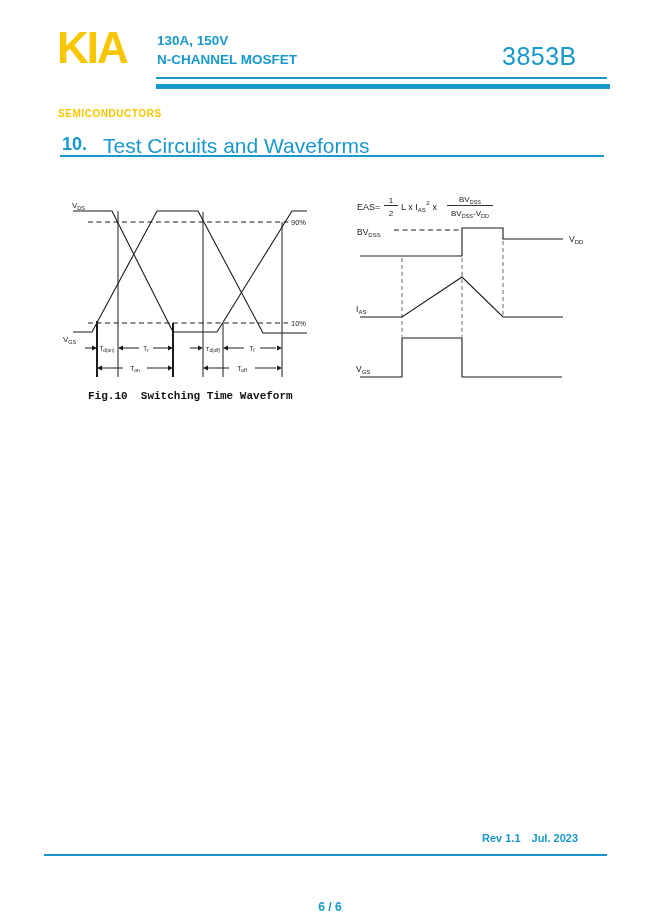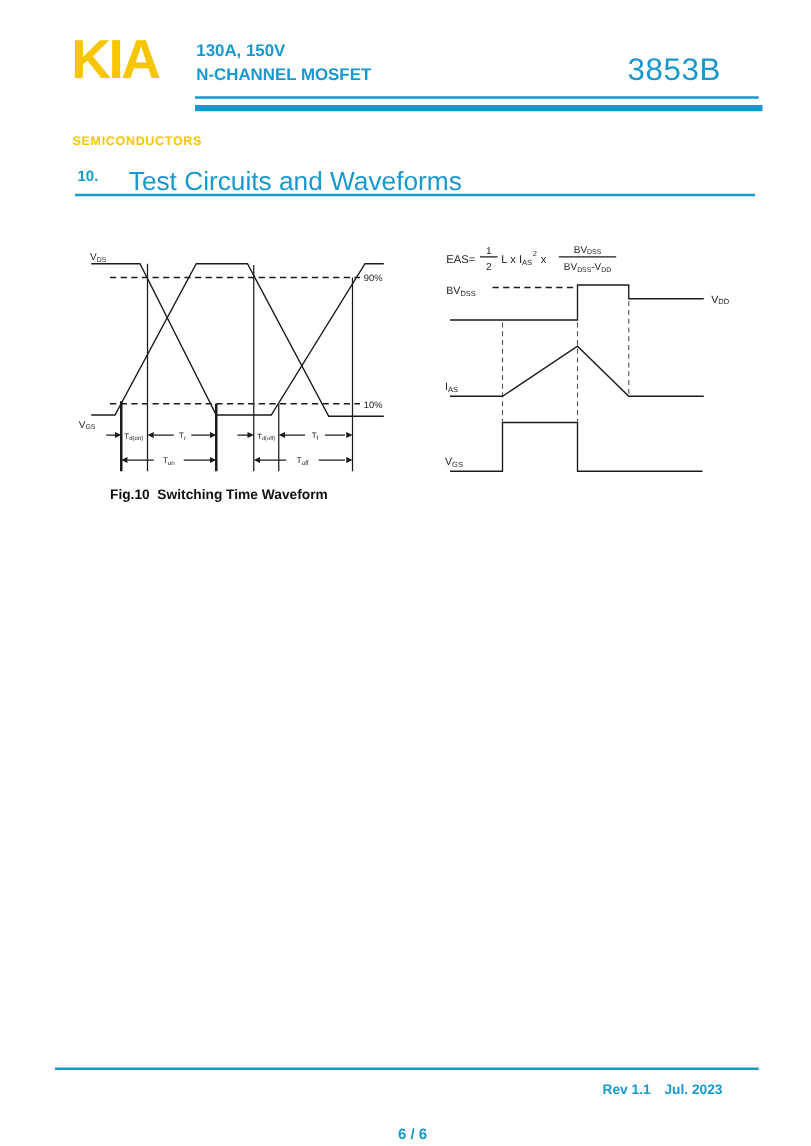--- a/index.html
+++ b/index.html
@@ -20,45 +20,45 @@
     left:58px; top:82px; font-size:10px; font-weight:bold; letter-spacing:0.55px;
     color:#F7C600;
     margin-top:26px;
   }
   .spec { left:157px; top:31px; font-size:13.5px; font-weight:bold; color:#1898CE; line-height:19px; }
   .part-number { left:502px; top:42px; font-size:25px; color:#1898CE; letter-spacing:0.5px; }
   .rule-thin  { left:156px; top:77px; width:451px; height:2px; background:#1898CE; }
   .rule-thick { left:156px; top:84px; width:454px; height:5px; background:#1898CE; }
 
   
-  .sec-num   { left:62px; top:134px; font-size:12px; font-weight:bold; color:#1898CE; }
+  .sec-num   { left:62px; top:134px; font-size:18px; font-weight:bold; color:#1898CE; }
   .sec-title { left:91px; top:134px; font-size:21px; color:#1898CE;margin-left:12px; }
   .sec-rule  { left:60px; top:155px; width:544px; height:1.5px; background:#1898CE; }
 
   
   .fig10 { left:60px; top:190px; }
   .fig11 { left:350px; top:185px; }
   svg text { fill:#1b1b1b; font-family:"Liberation Sans", sans-serif; }
   .wv { stroke:#1b1b1b; stroke-width:1.1; fill:none; stroke-linejoin:miter; }
   .thin  { stroke:#1b1b1b; stroke-width:1; fill:none; }
   .thick { stroke:#1b1b1b; stroke-width:2; fill:none; }
   .dash  { stroke:#1b1b1b; stroke-width:1.2; stroke-dasharray:5,3.5; fill:none; }
   .vdash { stroke:#555555; stroke-width:0.9; stroke-dasharray:4,3; fill:none; }
   .ah { fill:#1b1b1b; stroke:none; }
   .fbar { stroke:#1b1b1b; stroke-width:0.9; }
 
   .caption { font-size:11px; font-weight:bold; color:#111; white-space:pre; }
-  .cap10 { left:88px; top:390px; }
+  .cap10 { left:88px; top:390px;font-family:Liberation Mono, monospace; }
   .cap11 { left:327px; top:390px; }
 
   
   .footer-rule { left:44px; top:854px; width:563px; height:1.5px; background:#1898CE; }
   .page-indicator { left:295px; top:900px; width:70px; text-align:center;
     font-size:12px; font-weight:bold; color:#1898CE; }
-  .rev-block { left:482px; top:866px; font-size:11px; font-weight:bold; color:#1898CE;
+  .rev-block { left:482px; top:832px; font-size:11px; font-weight:bold; color:#1898CE;
     display:flex; gap:11px; }
 </style>
 </head>
 <body>
 
 <div class="page">
 
   <div class="abs logo">KIA</div>
   <div class="abs logo-sub">SEMICONDUCTORS</div>
   <div class="abs spec">

